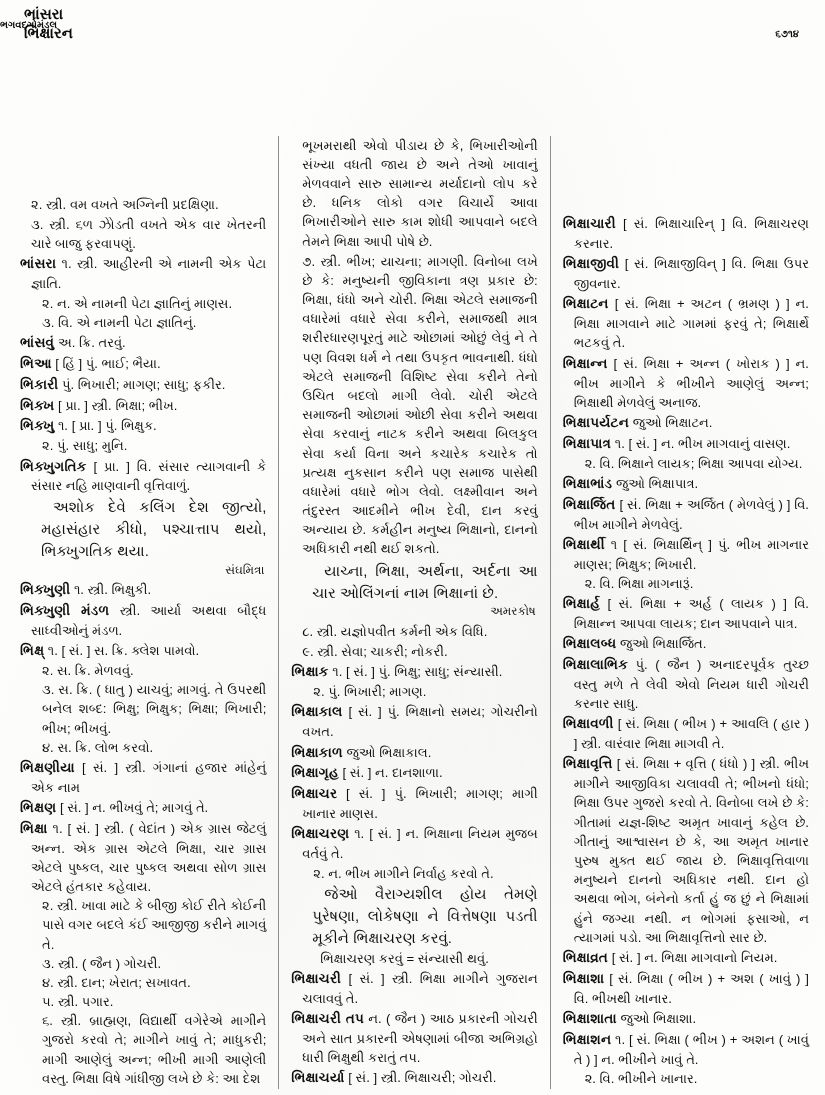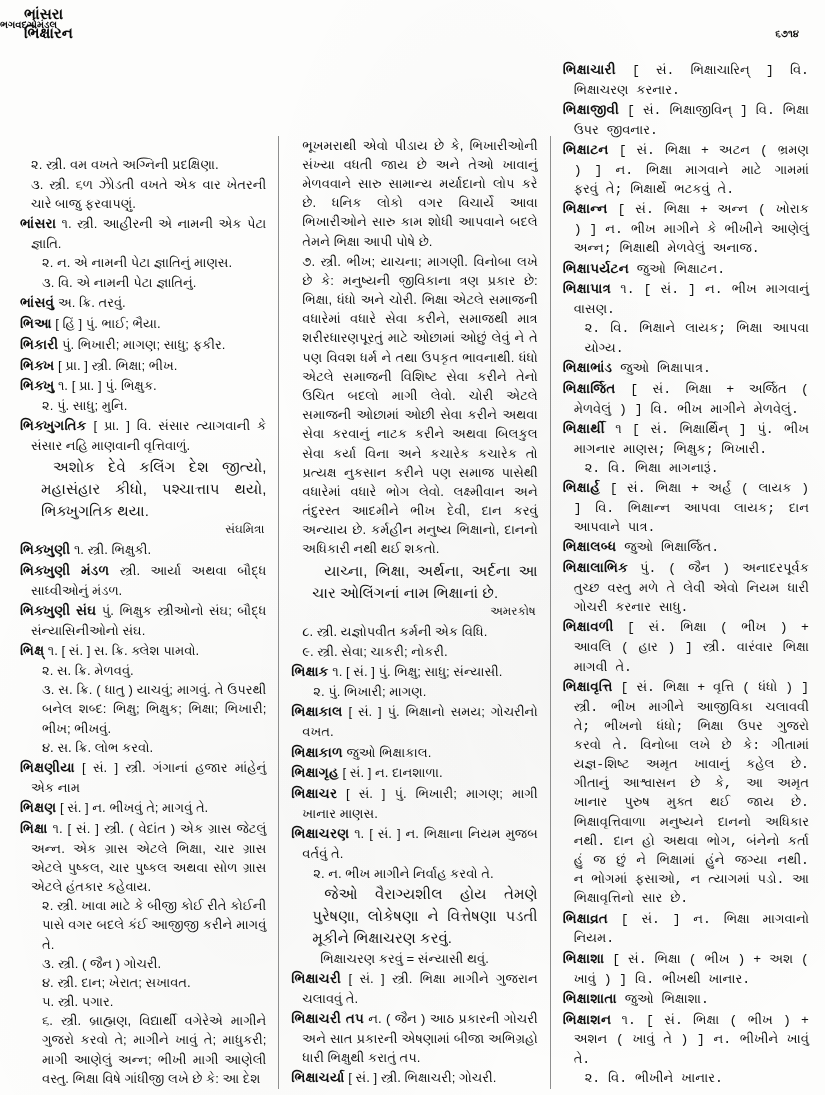--- a/index.html
+++ b/index.html
@@ -75,21 +75,21 @@
     flex: 1 1 0;
     box-sizing: border-box;
     padding: 0 10px;
     font-size: 13.1px;
     line-height: 1.465;
     color: #101010;
     overflow: hidden;
   }
   .col.c1 { padding-left: 2px; padding-right: 12px; }
   .col.c2 { border-left: 1px solid #8e8e8e; border-right: 1px solid #8e8e8e; padding: 0 12px; }
-  .col.c3 { padding-left: 12px; padding-right: 2px; font-family: Liberation Mono, monospace; }
+  .col.c3 { padding-left: 12px; padding-right: 2px; }
 
   
   .entry {
     margin: 0 0 1px 0;
     text-indent: -11px;
     padding-left: 11px;
     text-align: justify;
     text-justify: inter-word;
   }
   .entry.noind {
@@ -194,24 +194,20 @@
       <div class="entry">
         <span class="hw">ભિક્ખુણી</span>
         <span>૧. સ્ત્રી. ભિક્ષુકી.</span>
       </div>
 
       <div class="entry">
         <span class="hw">ભિક્ખુણી મંડળ</span>
         <span>સ્ત્રી. આર્યા અથવા બૌદ્ધ સાધ્વીઓનું મંડળ.</span>
       </div>
 
-      <div class="entry">
-        <span class="hw">ભિક્ખુણી સંઘ</span>
-        <span>પું. ભિક્ષુક સ્ત્રીઓનો સંઘ; બૌદ્ધ સંન્યાસિનીઓનો સંઘ.</span>
-      </div>
 
       <div class="entry">
         <span class="hw">ભિક્ષ્</span>
         <span>૧. [ સં. ] સ. ક્રિ. ક્લેશ પામવો.</span>
         <span class="sense">૨. સ. ક્રિ. મેળવવું.</span>
         <span class="sense">૩. સ. ક્રિ. ( ધાતુ ) યાચવું; માગવું. તે ઉપરથી બનેલ શબ્દ: ભિક્ષુ; ભિક્ષુક; ભિક્ષા; ભિખારી; ભીખ; ભીખવું.</span>
         <span class="sense">૪. સ. ક્રિ. લોભ કરવો.</span>
       </div>
 
       <div class="entry">

